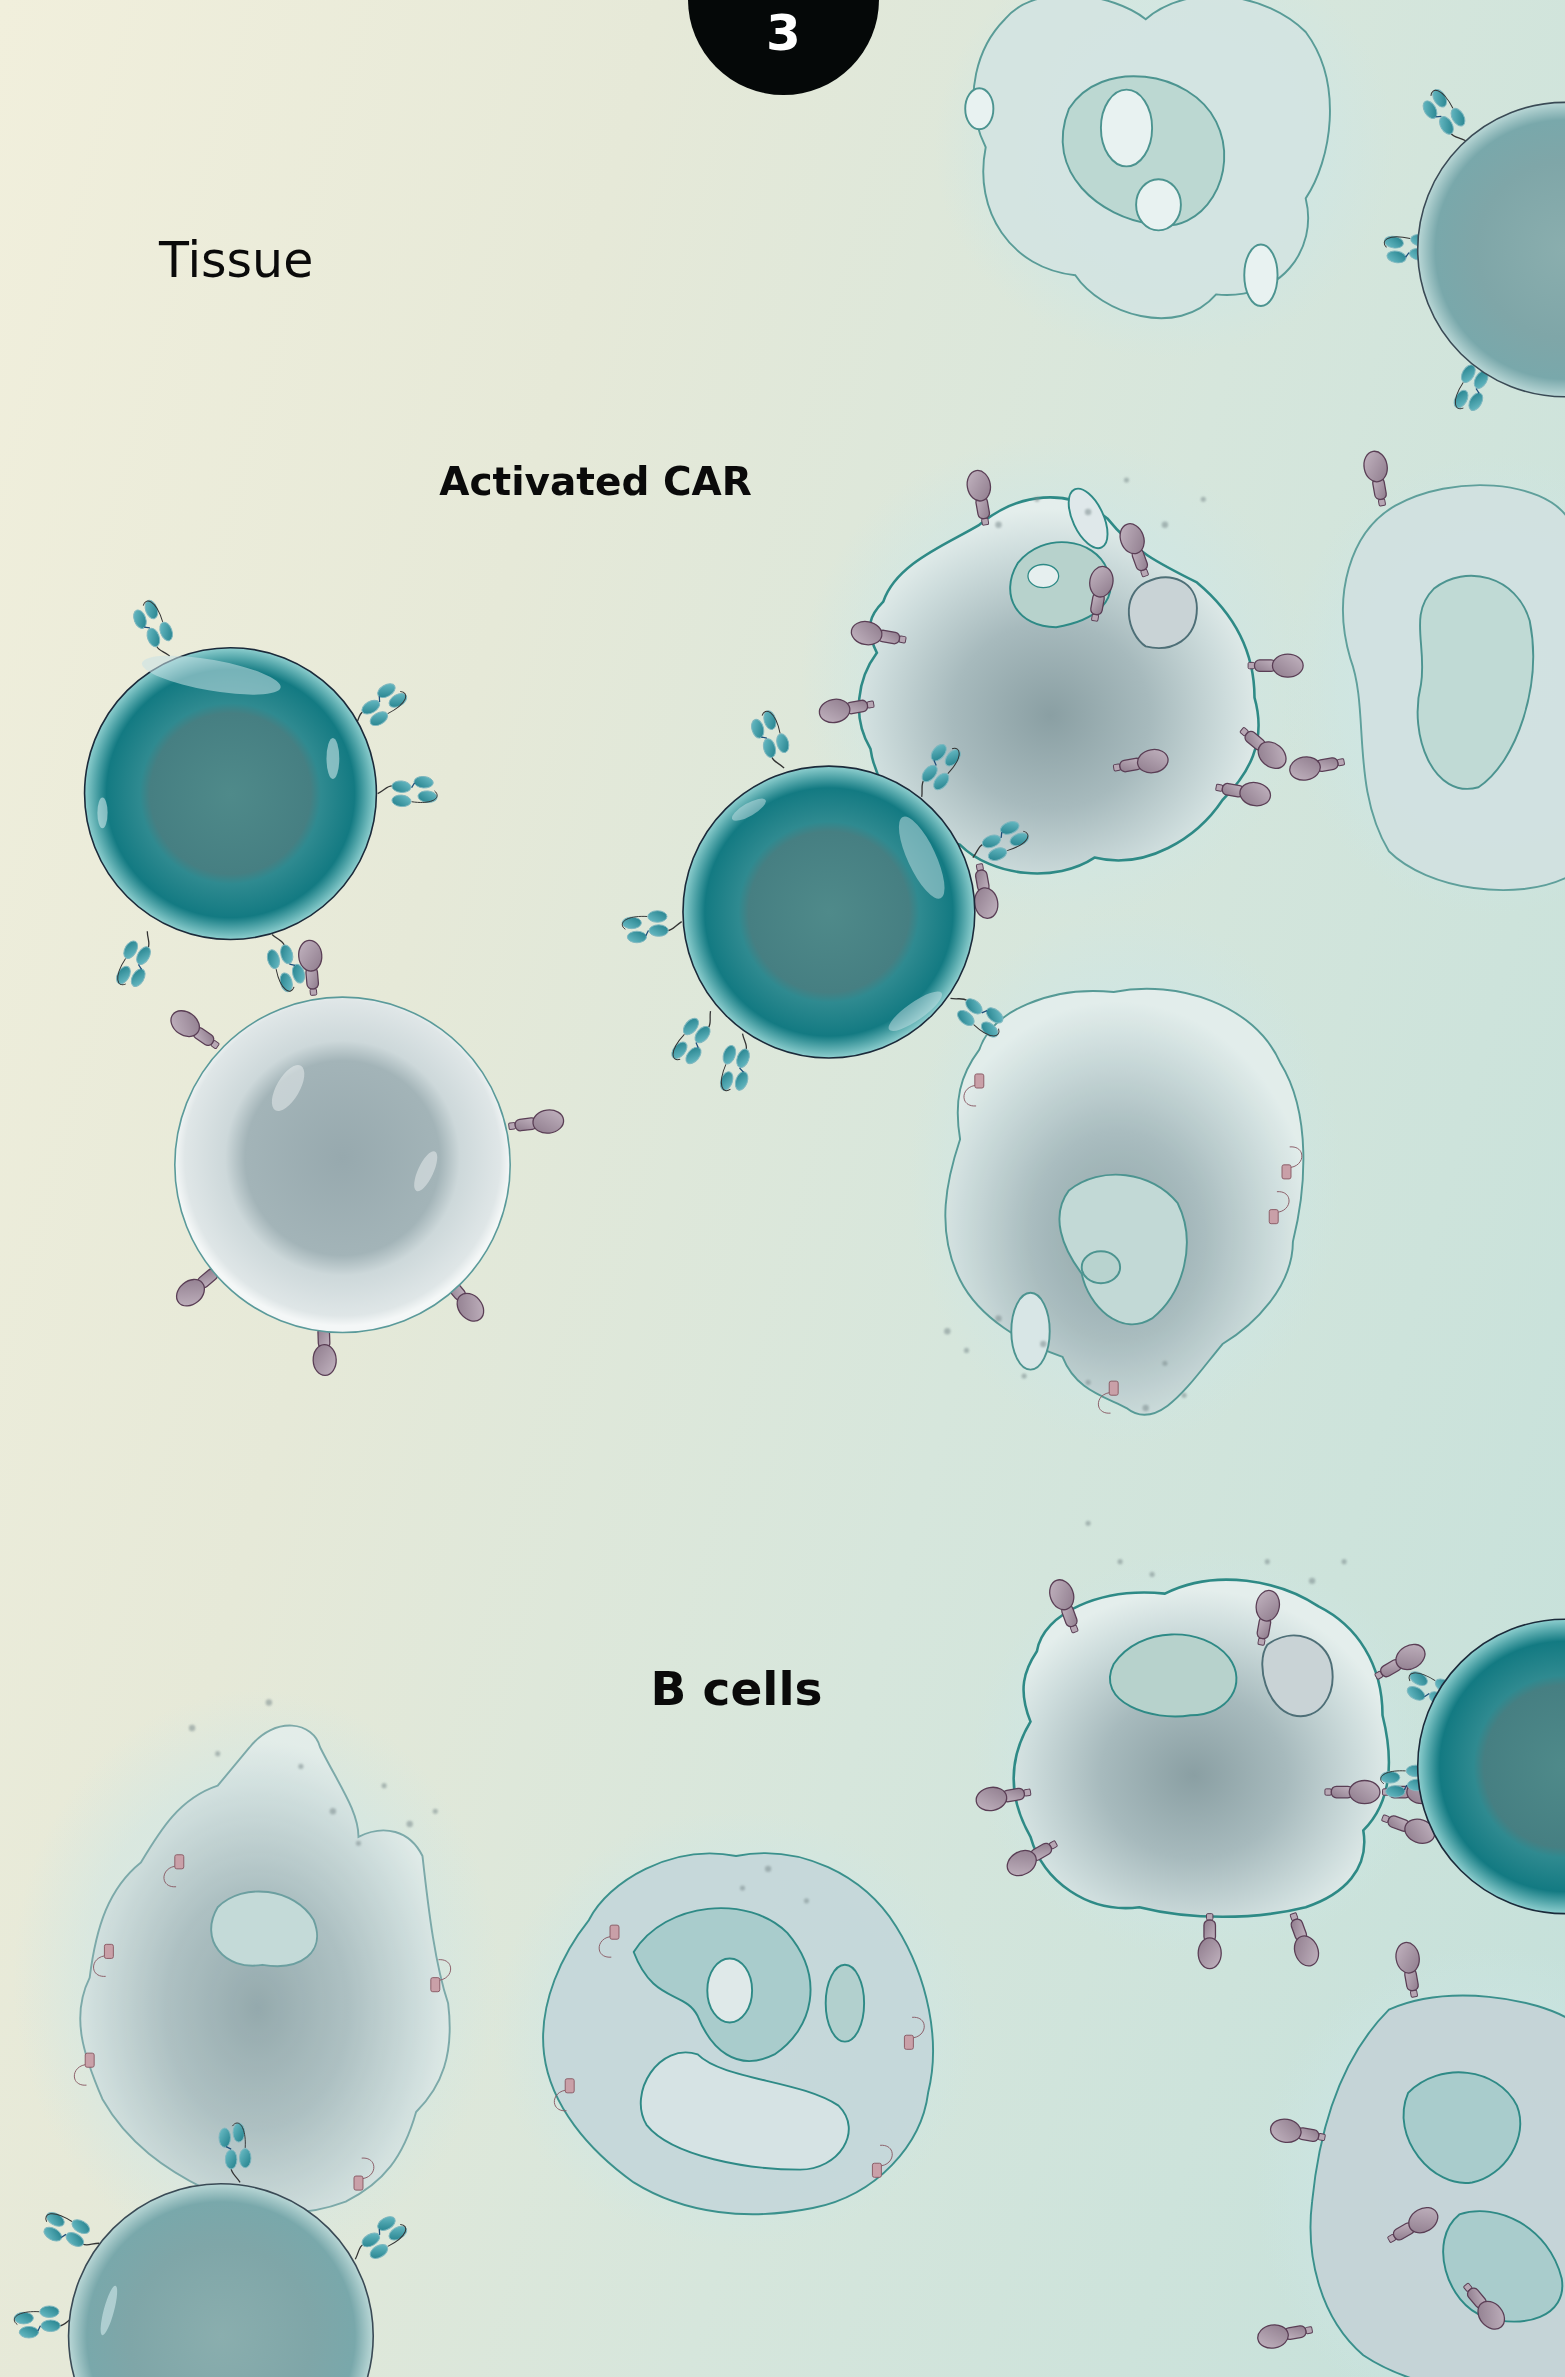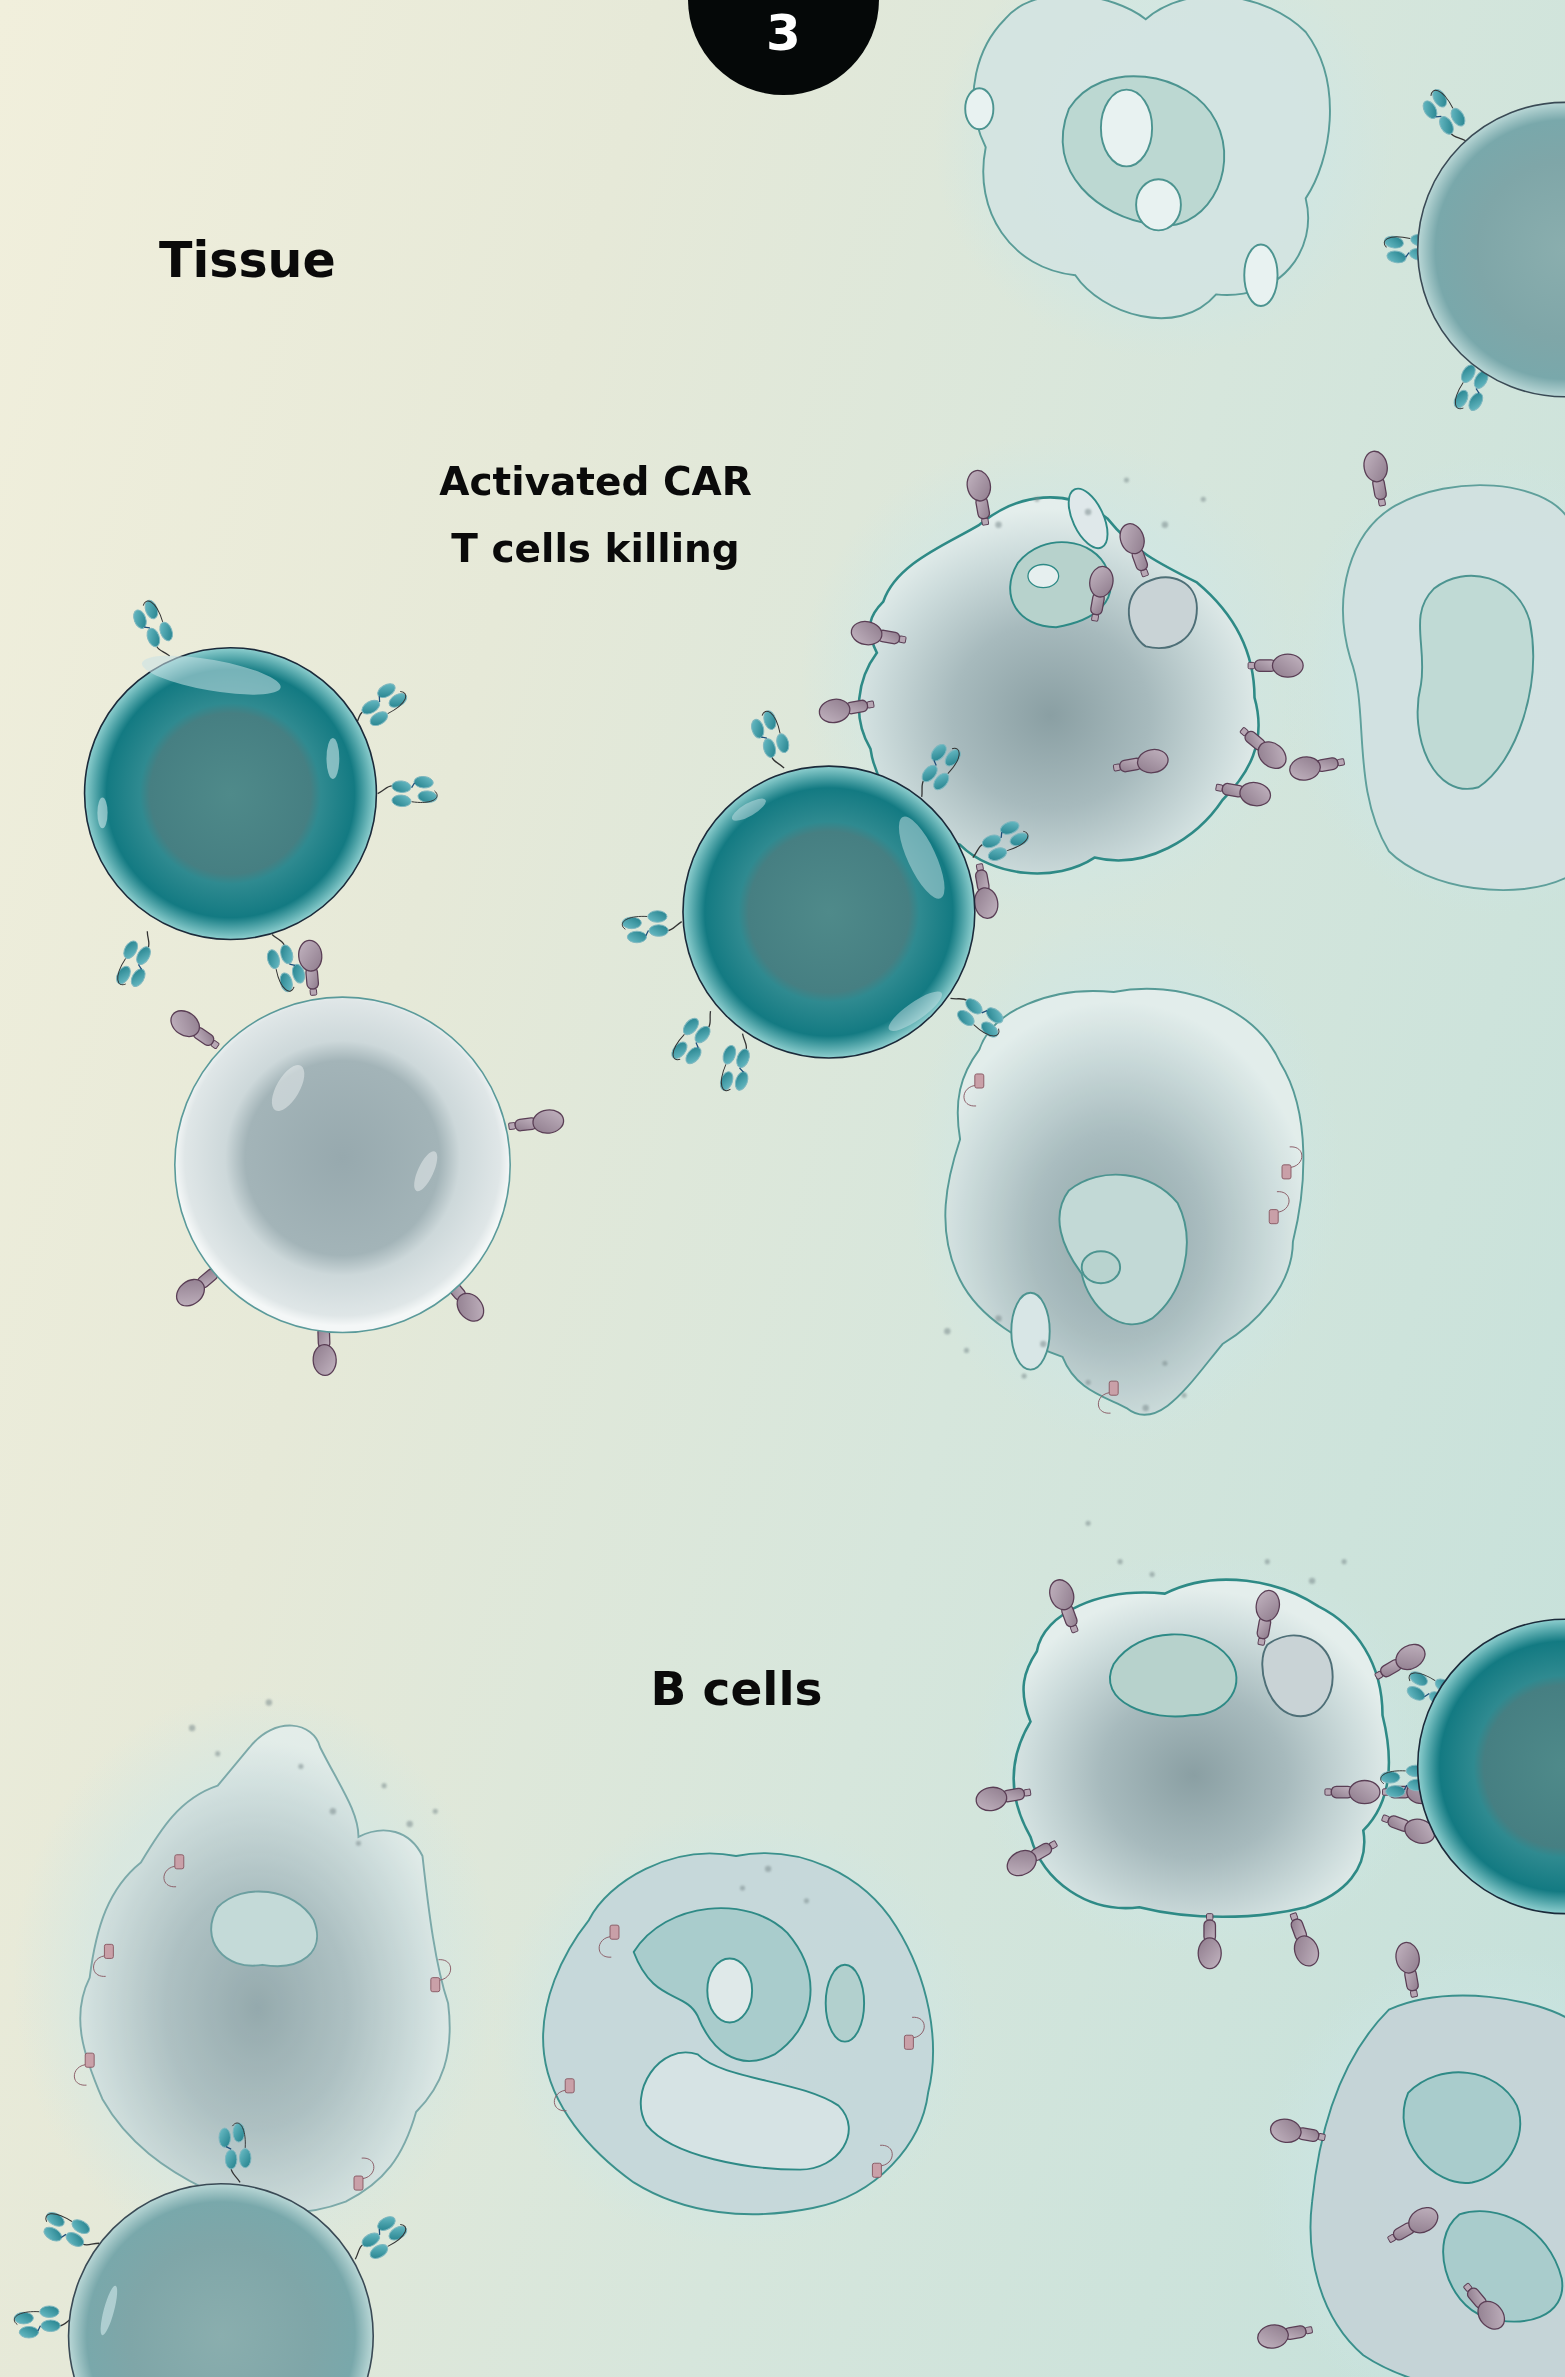--- a/index.html
+++ b/index.html
@@ -15,21 +15,21 @@
     display: flex; align-items: flex-end; justify-content: center;
   }
   .step-badge span {
     color: #ffffff; font-weight: 700; font-size: 50px; line-height: 1;
     margin-bottom: 37px; font-family: "DejaVu Sans", sans-serif;
   }
   .label {
     position: absolute; color: #0a0a0a; text-align: center;
     font-family: "DejaVu Sans", "Liberation Sans", sans-serif;
   }
-  .label-tissue { left: 159px; top: 232px; font-size: 49px; font-weight: 700; text-align: left; }
+  .label-tissue { left: 159px; top: 232px; font-size: 49px; font-weight: 400; text-align: left; }
   .label-activated { left: 333px; top: 448px; width: 525px; font-size: 39px; font-weight: 700; line-height: 67px; }
   .label-dying { left: 474px; top: 1655px; width: 525px; font-size: 47px; font-weight: 700; line-height: 67px; }
   .label .line { display: block; white-space: nowrap; }
 </style>
 </head>
 <body>
 
 <svg id="scene" viewBox="0 0 2445 3714" xmlns="http://www.w3.org/2000/svg">
   <defs>
     <radialGradient id="tcellGrad" cx="50%" cy="50%" r="50%">
@@ -302,19 +302,18 @@
 </svg>
 
 <div class="step-badge">
   <span>3</span>
 </div>
 
 <div class="label label-tissue">Tissue</div>
 
 <div class="label label-activated">
   <span class="line">Activated CAR</span>
-  <span class="line">T cells killing</span>
 </div>
 
 <div class="label label-dying">
   <span class="line">B cells</span>
 </div>
 
 
 </body></html>

